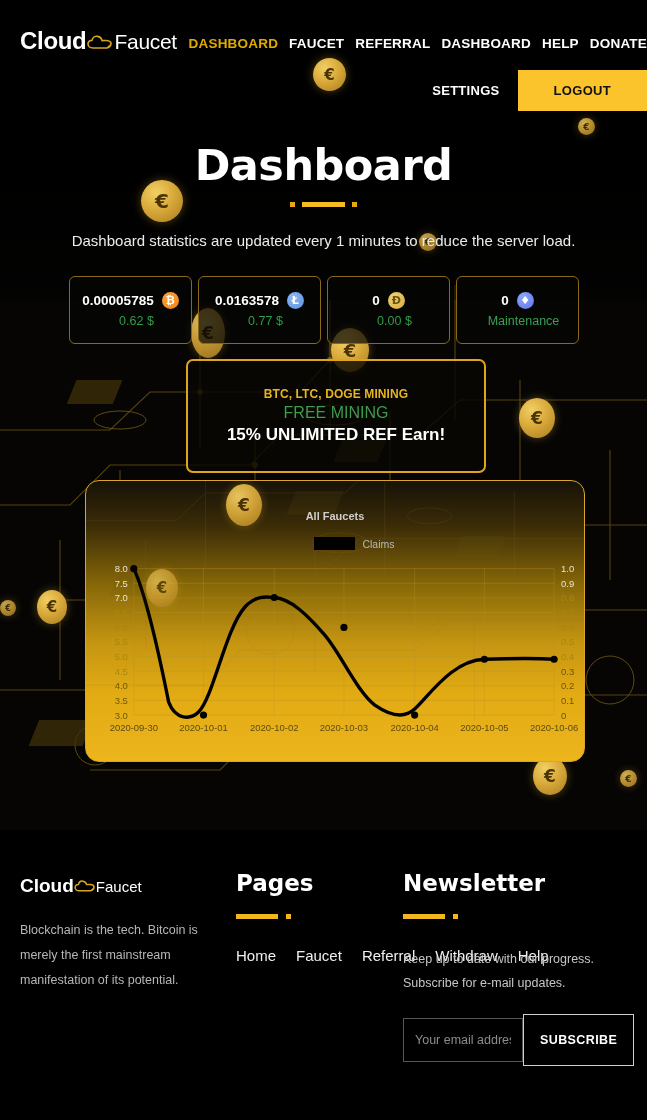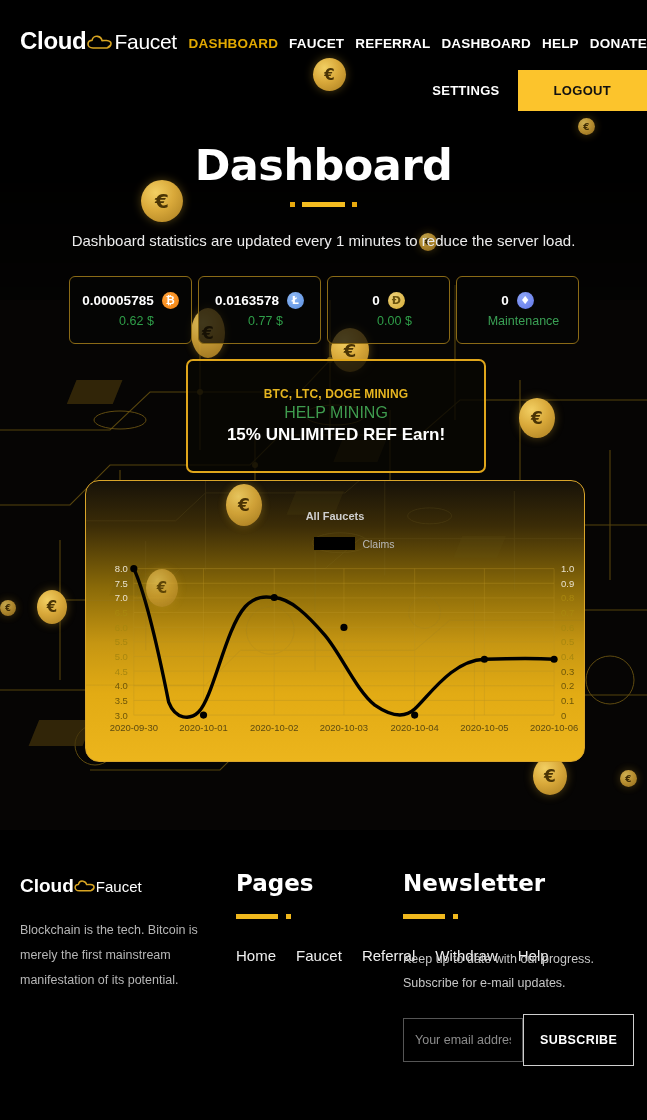--- a/index.html
+++ b/index.html
@@ -289,21 +289,21 @@
         <div class="stat-top">
           <span class="stat-amt">0</span>
           <span class="cico eth">♦</span>
         </div>
         <div class="stat-usd maint">Maintenance</div>
       </div>
     </div>
 
     <div class="promo">
       <div class="promo-1">BTC, LTC, DOGE MINING</div>
-      <div class="promo-2">HELP MINING</div>
+      <div class="promo-2">FREE MINING</div>
       <div class="promo-3">15% UNLIMITED REF Earn!</div>
     </div>
 
     <div class="chart-card">
       <svg class="inner-circuit" viewBox="0 0 500 282" preserveAspectRatio="none">
         <g stroke="#8d7a33" stroke-width="1" fill="none" opacity=".55">
           <path d="M-10 40 L90 40 L120 12 L260 12 L290 -14 L520 -14"></path>
           <path d="M-10 120 L60 120 L95 88 L240 88 L275 58 L520 58"></path>
           <path d="M-10 205 L120 205 L155 170 L330 170 L365 140 L520 140"></path>
           <path d="M120 -10 L120 90 M300 -10 L300 95 M430 10 L430 110"></path>

